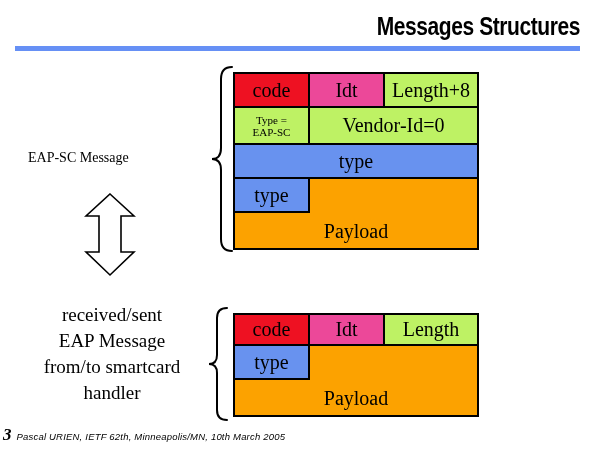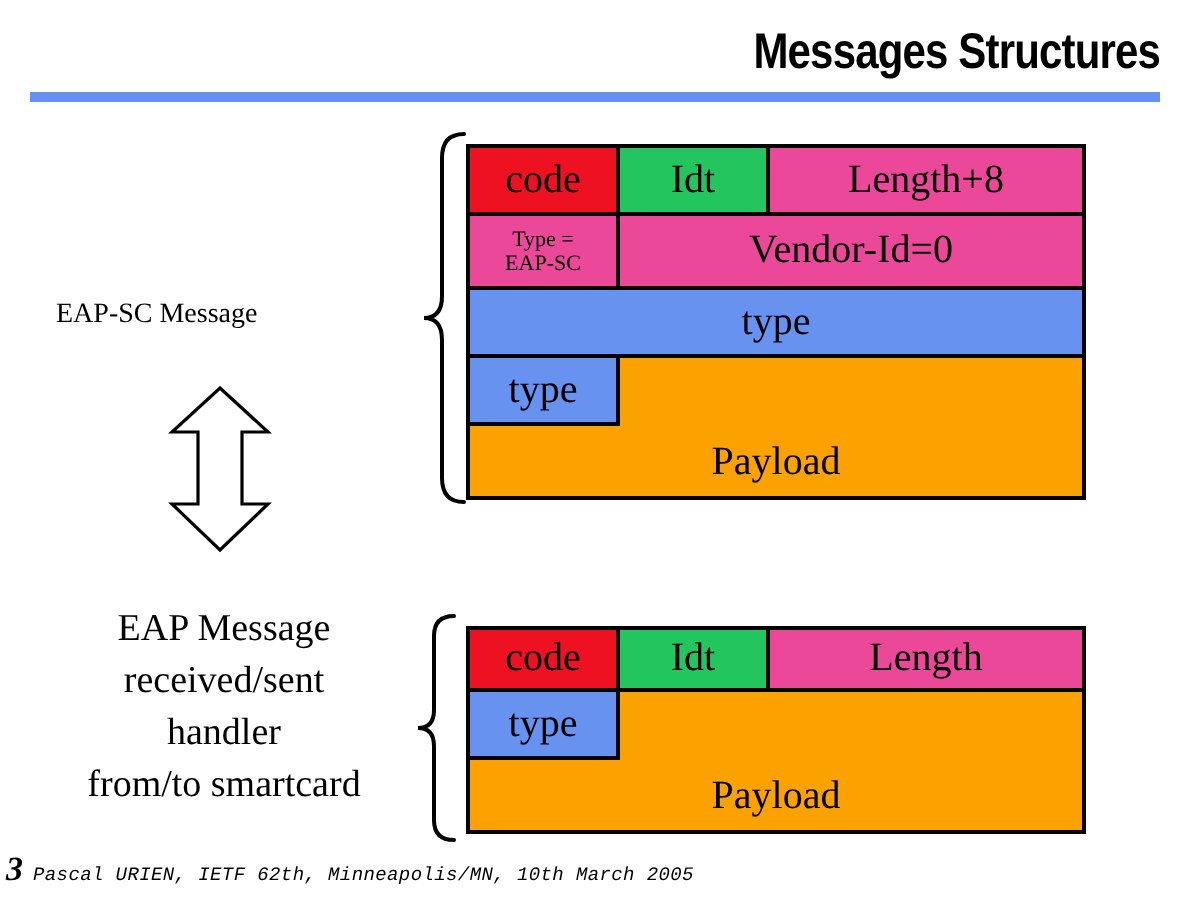--- a/index.html
+++ b/index.html
@@ -7,28 +7,28 @@
        font-family:"Liberation Serif", serif;color:#000;}
   .abs{position:absolute;}
 
   
   #title{top:12px;right:20px;font-family:"Liberation Sans", sans-serif;
          font-weight:bold;font-size:25px;letter-spacing:-0.5px;
          transform:scaleX(0.84);transform-origin:100% 50%;white-space:nowrap;}
   #title-rule{left:15px;top:46px;width:565px;height:5px;background:#6690F5;}
 
   
-  .tbl{position:absolute;width:310px;}
+  .tbl{position:absolute;width:246px;}
   .row{display:flex;}
   .row + .row{margin-top:-2px;}
   .cell{border:2px solid #000;box-sizing:border-box;display:flex;
-        align-items:center;justify-content:center;font-size:20px;background:#ec4899;}
+        align-items:center;justify-content:center;font-size:20px;background:#bef264;}
   .cell + .cell{margin-left:-2px;}
   .red{background:#EE1122;}
-  .green{background:#22c55e;}
+  .green{background:#ec4899;}
   .blue{background:#6892EF;}
   .orangebox{border:2px solid #000;box-sizing:border-box;background:#FCA200;
              position:relative;width:310px;}
   .w77{width:77px;flex:none;}
   .flex1{flex:1;}
   .h36{height:36px;}
   .h39{height:39px;}
   .h33{height:33px;}
   .typefield{flex-direction:column;font-size:11px;font-weight:normal;line-height:12px;}
   .innertype{position:absolute;top:-2px;left:-2px;width:77px;height:36px;
@@ -39,21 +39,21 @@
   
   #eapsc-label{left:28px;top:150px;font-size:14px;white-space:nowrap;text-align:center;}
   #eap-label{left:12px;top:302px;width:200px;text-align:center;
              font-size:19px;line-height:26px;}
 
   
   #footer{left:3px;top:425px;display:flex;align-items:baseline;gap:5px;white-space:nowrap;}
   #footer .num{font-size:17px;font-weight:bold;font-style:italic;
                font-family:"Liberation Serif", serif;}
   #footer .credit{font-size:9.5px;font-style:italic;
-                  font-family:Liberation Mono, monospace;letter-spacing:0.2px;}
+                  font-family:Liberation Sans, sans-serif;letter-spacing:0.2px;}
 
   svg{display:block;}
 </style>
 </head>
 <body>
 
 <div id="title" class="abs">Messages Structures</div>
 <div id="title-rule" class="abs"></div>
 
 <div id="eapsc-label" class="abs">EAP-SC Message</div>
@@ -84,24 +84,24 @@
       <div class="payload">Payload</div>
     </div>
   </div>
 </div>
 
 <svg class="abs" style="left:84px;top:193px;" width="52" height="84" viewBox="0 0 52 84">
   <polygon points="26,1 50,23 37,23 37,59 50,59 26,82 2,59 15,59 15,23 2,23" fill="#ffffff" stroke="#000" stroke-width="1.6"></polygon>
 </svg>
 
 <div id="eap-label" class="abs">
+  <div>received/sent</div>
   <div>EAP Message</div>
-  <div>received/sent</div>
+  <div>from/to smartcard</div>
   <div>handler</div>
-  <div>from/to smartcard</div>
 </div>
 
 <svg class="abs" style="left:205px;top:306px;" width="24" height="116" viewBox="0 0 24 116">
   <path d="M 22 2 Q 12 2 12 12 L 12 49 Q 12 58 4 58 Q 12 58 12 67 L 12 104 Q 12 114 22 114" fill="none" stroke="#000" stroke-width="2" stroke-linecap="round"></path>
 </svg>
 
 <div class="tbl" style="left:233px;top:313px;">
   <div class="row">
     <div class="cell red w77 h33">code</div>
     <div class="cell green w77 h33">Idt</div>

